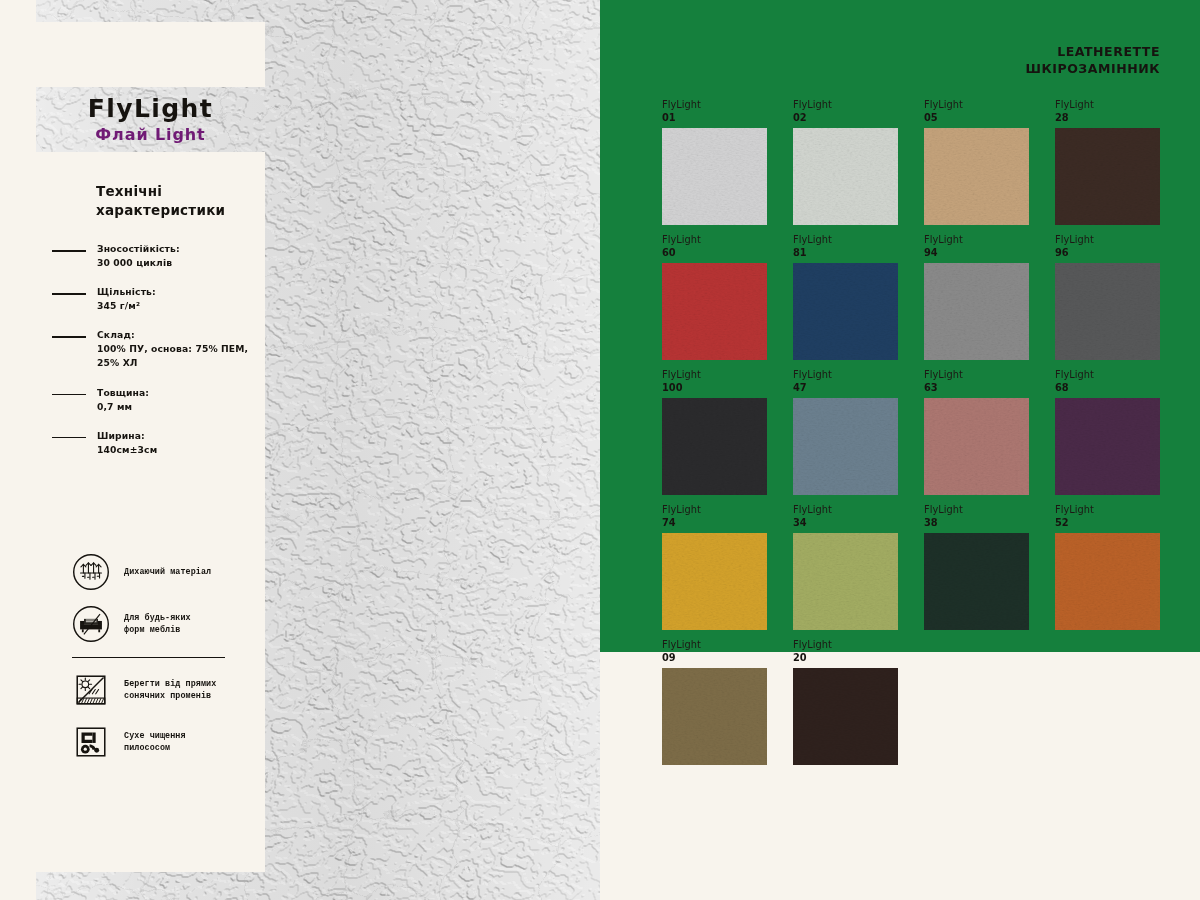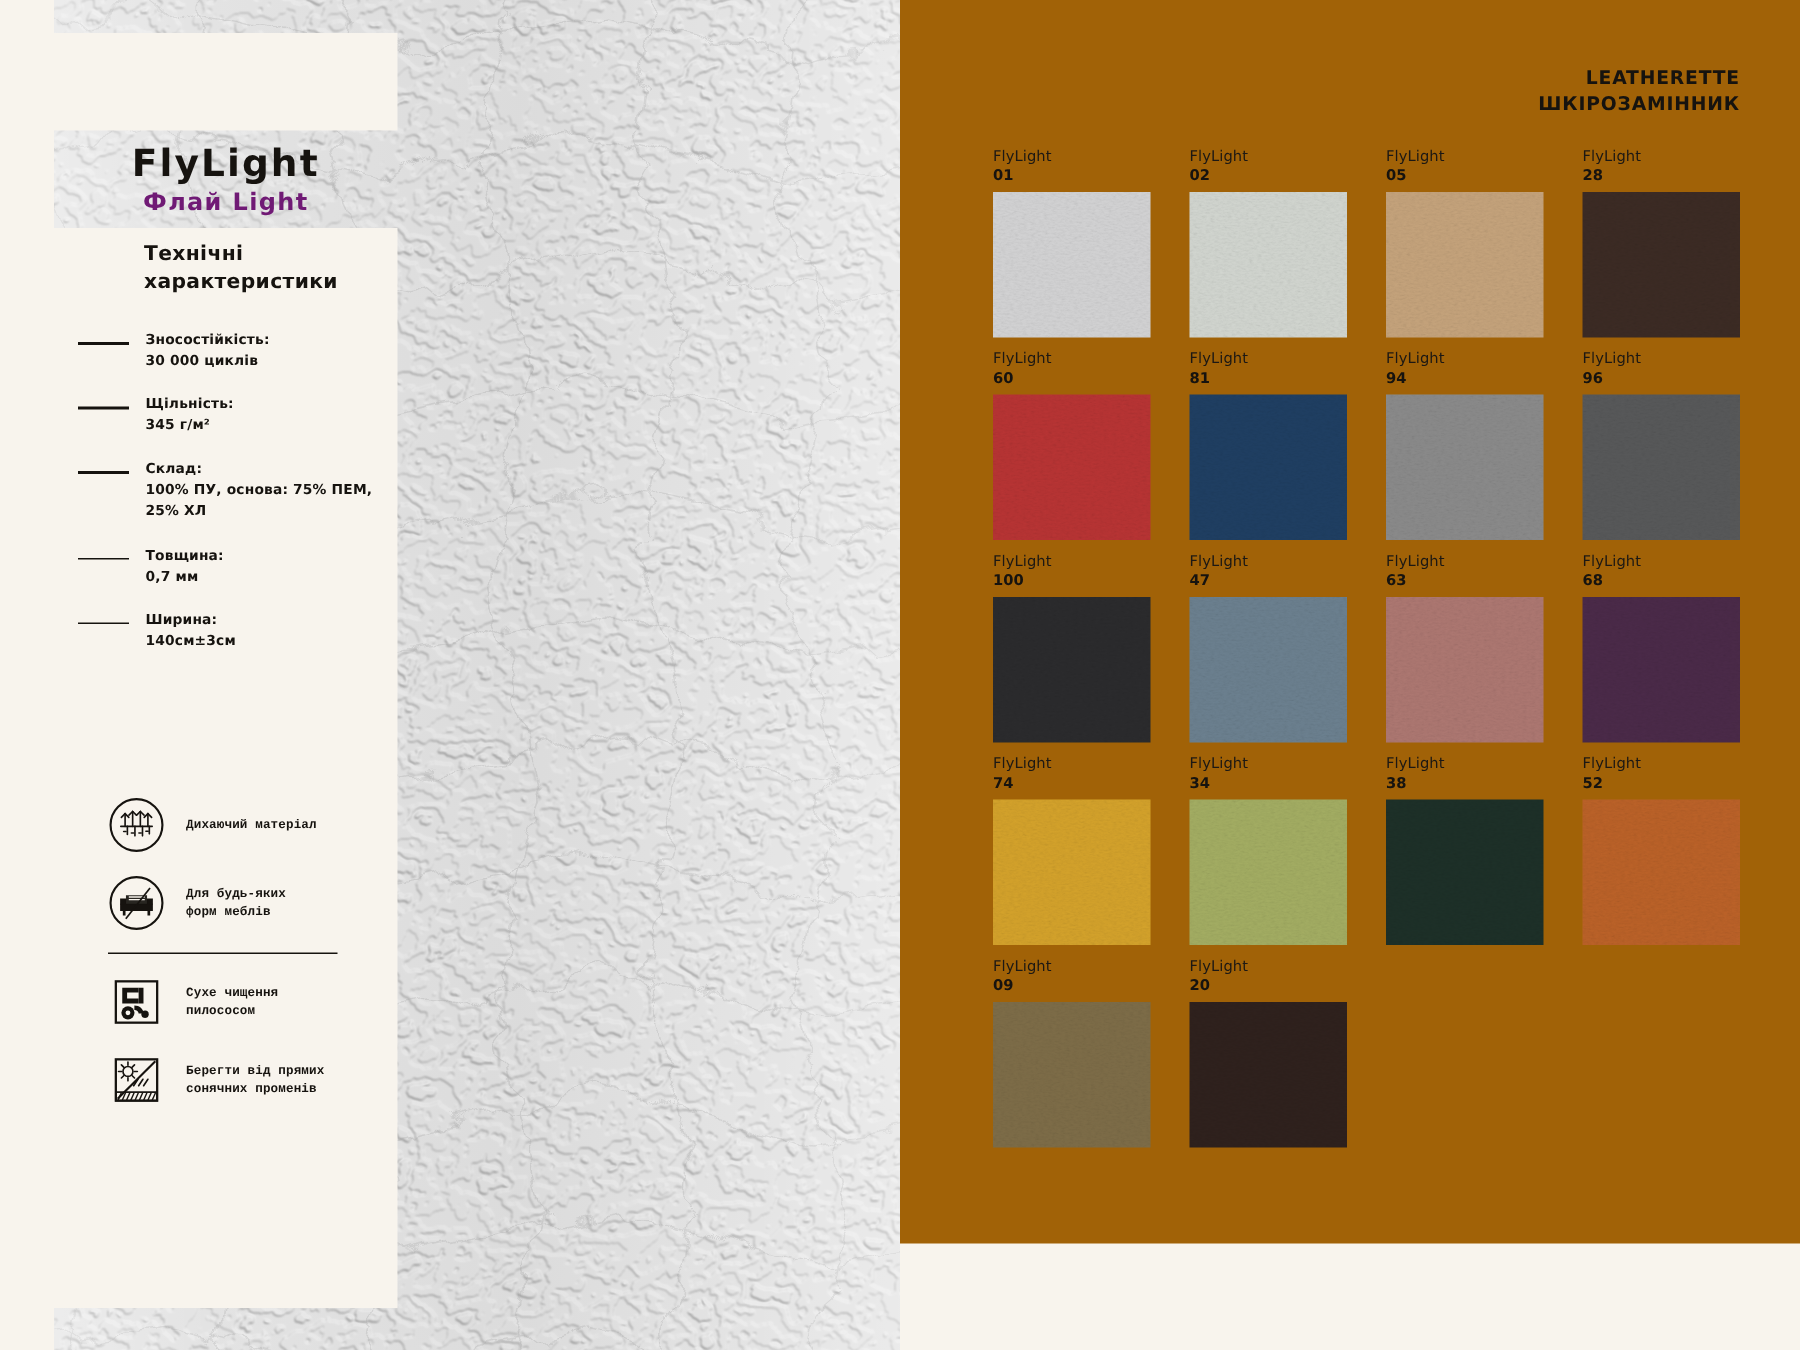--- a/index.html
+++ b/index.html
@@ -92,21 +92,21 @@
     margin-top: 1px;
   }
 
   .spec-card {
     position: absolute;
     left: 36px;
     top: 152px;
     width: 229px;
     height: 720px;
     background: #f8f4ed;
-    padding: 8px 16px 0 16px;
+    padding: 30px 16px 0 16px;
   }
 
   .spec-heading {
     font-size: 13.5px;
     font-weight: bold;
     color: #16130f;
     line-height: 1.42;
     letter-spacing: 0.25px;
     margin-left: 44px;
     margin-bottom: 22px;
@@ -183,22 +183,22 @@
     background: #16130f;
     margin: 14px 0 13px 20px;
   }
 
   
   .swatch-area {
     position: absolute;
     left: 600px;
     top: 0;
     width: 600px;
-    height: 829px;
-    background: #a16207;
+    height: 652px;
+    background: #15803d;
   }
 
   .swatch-header {
     position: absolute;
     right: 40px;
     top: 44px;
     text-align: right;
   }
 
   .swatch-header-en {
@@ -425,38 +425,20 @@
           <div>Для будь-яких</div>
           <div>форм меблів</div>
         </div>
       </div>
 
       <div class="care-divider"></div>
 
       <div class="feature-row">
         <svg class="feature-icon" viewBox="0 0 40 40">
           <rect x="5.5" y="5.5" width="29" height="29" fill="none" stroke="#16130f" stroke-width="1.6"></rect>
-          <g fill="#16130f">
-            <path d="M10 10 h11.5 v3.4 h-8.1 v4.2 h8.1 v3.4 h-11.5 z"></path>
-            <path d="M21.5 10 h3.4 v11 h-3.4 z"></path>
-            <path d="M18.5 22.5 c3.6 0 6.4 2.4 6.4 5.6 h-3.4 c0 -1.4 -1.3 -2.5 -3 -2.5 z"></path>
-            <circle cx="14" cy="27.6" r="4.6"></circle>
-            <circle cx="26" cy="28.6" r="2.6"></circle>
-          </g>
-          <circle cx="14" cy="27.6" r="1.7" fill="#f8f4ed"></circle>
-        </svg>
-        <div class="feature-label">
-          <div>Сухе чищення</div>
-          <div>пилососом</div>
-        </div>
-      </div>
-
-      <div class="feature-row">
-        <svg class="feature-icon" viewBox="0 0 40 40">
-          <rect x="5.5" y="5.5" width="29" height="29" fill="none" stroke="#16130f" stroke-width="1.6"></rect>
           <g stroke="#16130f" stroke-width="1.15" fill="none" stroke-linecap="round">
             <circle cx="14" cy="14" r="3.5" fill="none"></circle>
             <path d="M14 7.4 v2.2"></path>
               <path d="M14 18.4 v2.2"></path>
             <path d="M7.4 14 h2.2"></path>
               <path d="M18.4 14 h2.2"></path>
             <path d="M9.4 9.4 l1.6 1.6"></path>
               <path d="M17 17 l1.6 1.6"></path>
             <path d="M18.6 9.4 l-1.6 1.6"></path>
               <path d="M11 17 l-1.6 1.6"></path>
@@ -477,20 +459,38 @@
               <path d="M28 34.2 l2.4 -5.4"></path>
             <path d="M31 34.2 l2.4 -5.4"></path>
           </g>
         </svg>
         <div class="feature-label">
           <div>Берегти від прямих</div>
           <div>сонячних променів</div>
         </div>
       </div>
 
+      <div class="feature-row">
+        <svg class="feature-icon" viewBox="0 0 40 40">
+          <rect x="5.5" y="5.5" width="29" height="29" fill="none" stroke="#16130f" stroke-width="1.6"></rect>
+          <g fill="#16130f">
+            <path d="M10 10 h11.5 v3.4 h-8.1 v4.2 h8.1 v3.4 h-11.5 z"></path>
+            <path d="M21.5 10 h3.4 v11 h-3.4 z"></path>
+            <path d="M18.5 22.5 c3.6 0 6.4 2.4 6.4 5.6 h-3.4 c0 -1.4 -1.3 -2.5 -3 -2.5 z"></path>
+            <circle cx="14" cy="27.6" r="4.6"></circle>
+            <circle cx="26" cy="28.6" r="2.6"></circle>
+          </g>
+          <circle cx="14" cy="27.6" r="1.7" fill="#f8f4ed"></circle>
+        </svg>
+        <div class="feature-label">
+          <div>Сухе чищення</div>
+          <div>пилососом</div>
+        </div>
+      </div>
+
     </div>
   </div>
 
   <div class="swatch-area">
 
     <div class="swatch-header">
       <div class="swatch-header-en">LEATHERETTE</div>
       <div class="swatch-header-ua">ШКІРОЗАМІННИК</div>
     </div>
 

